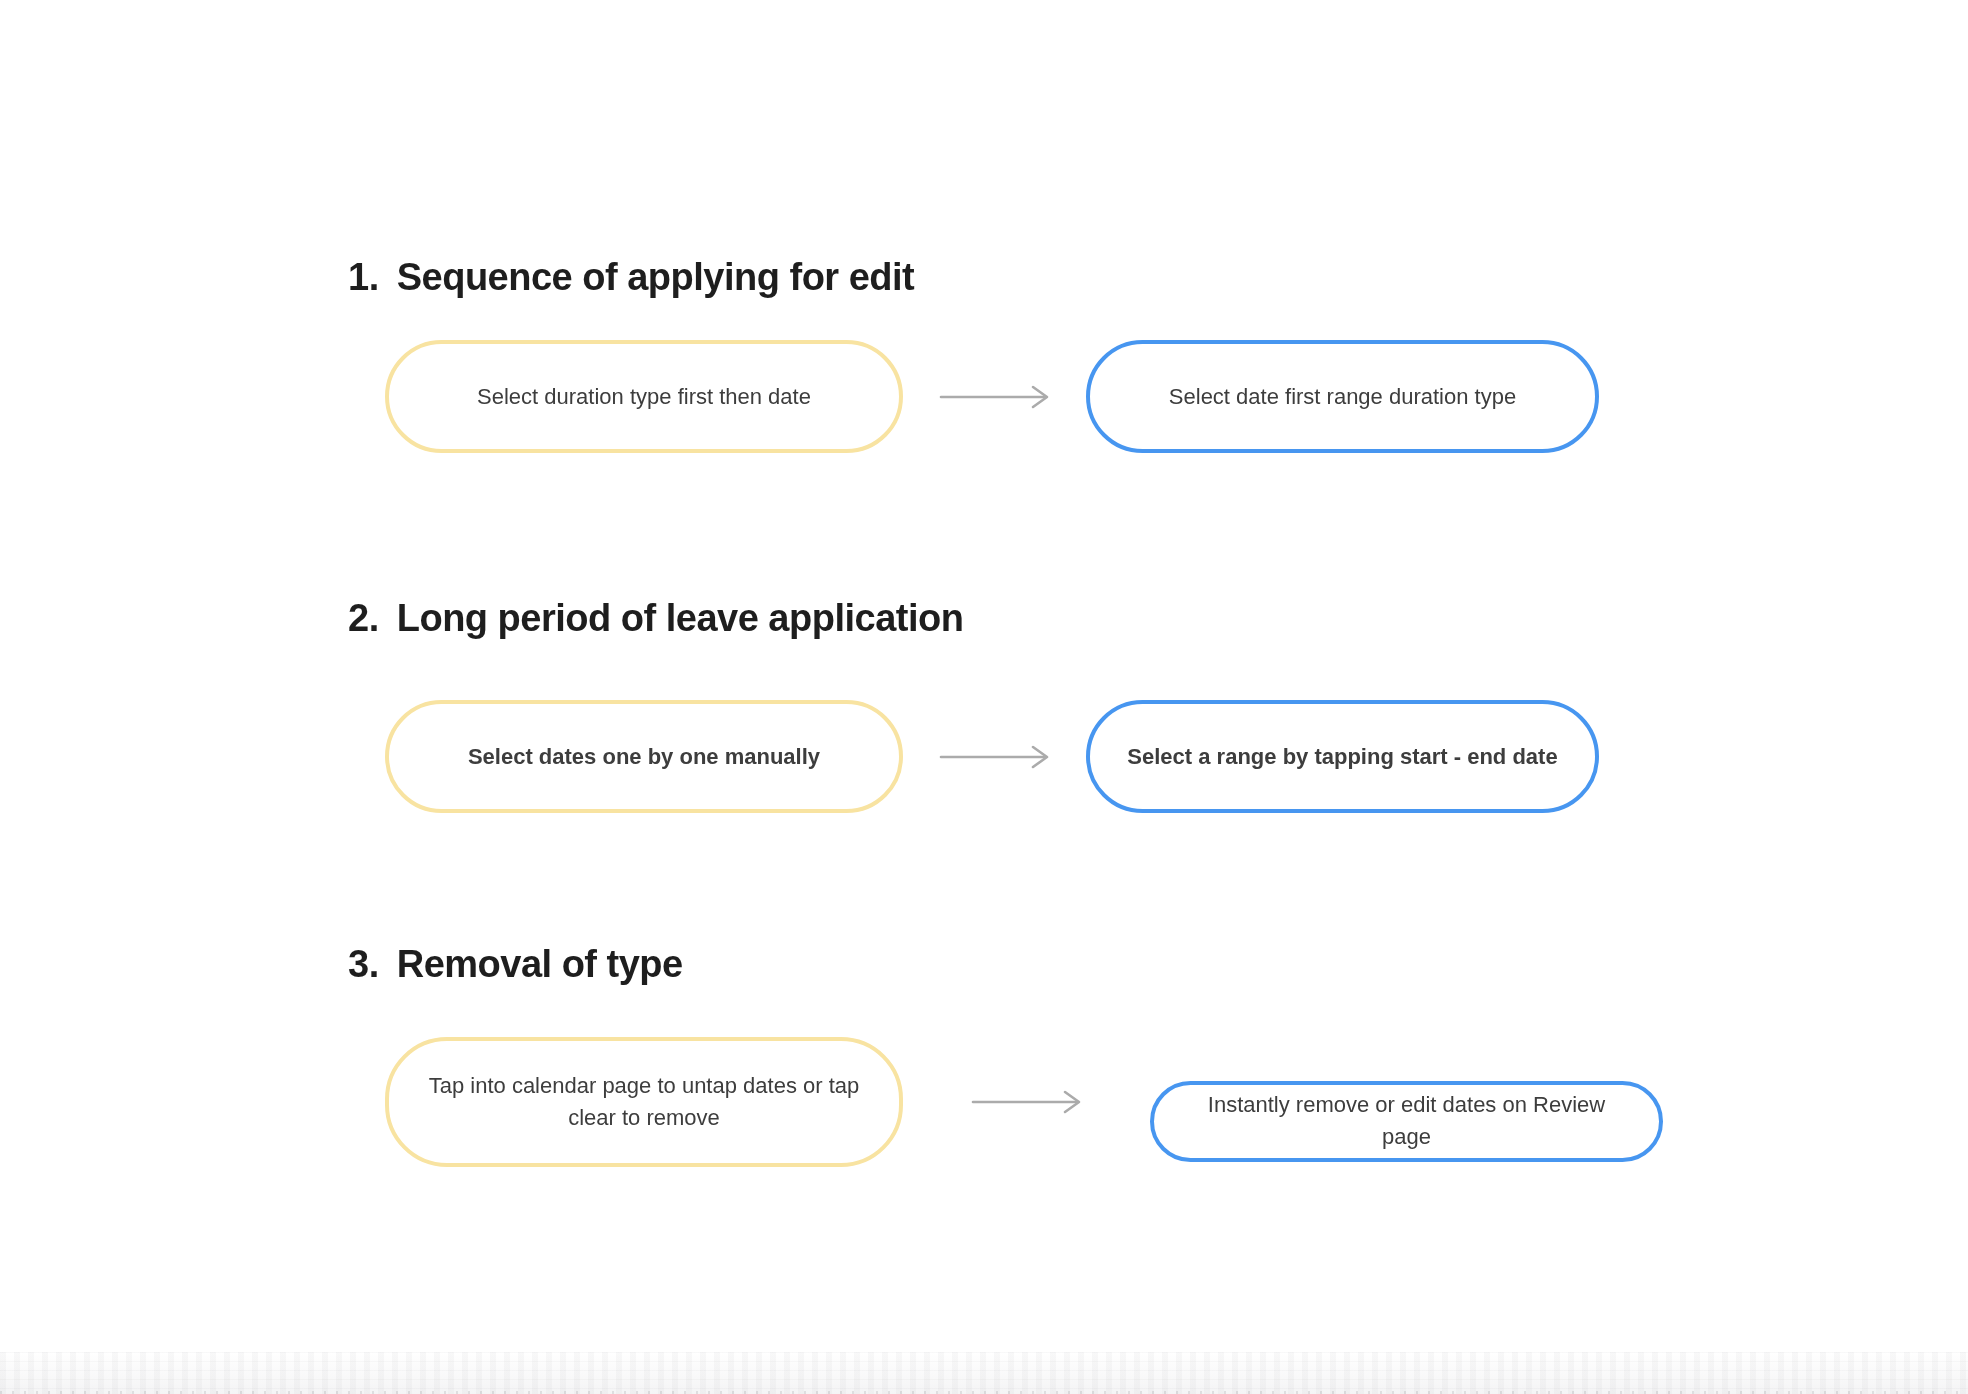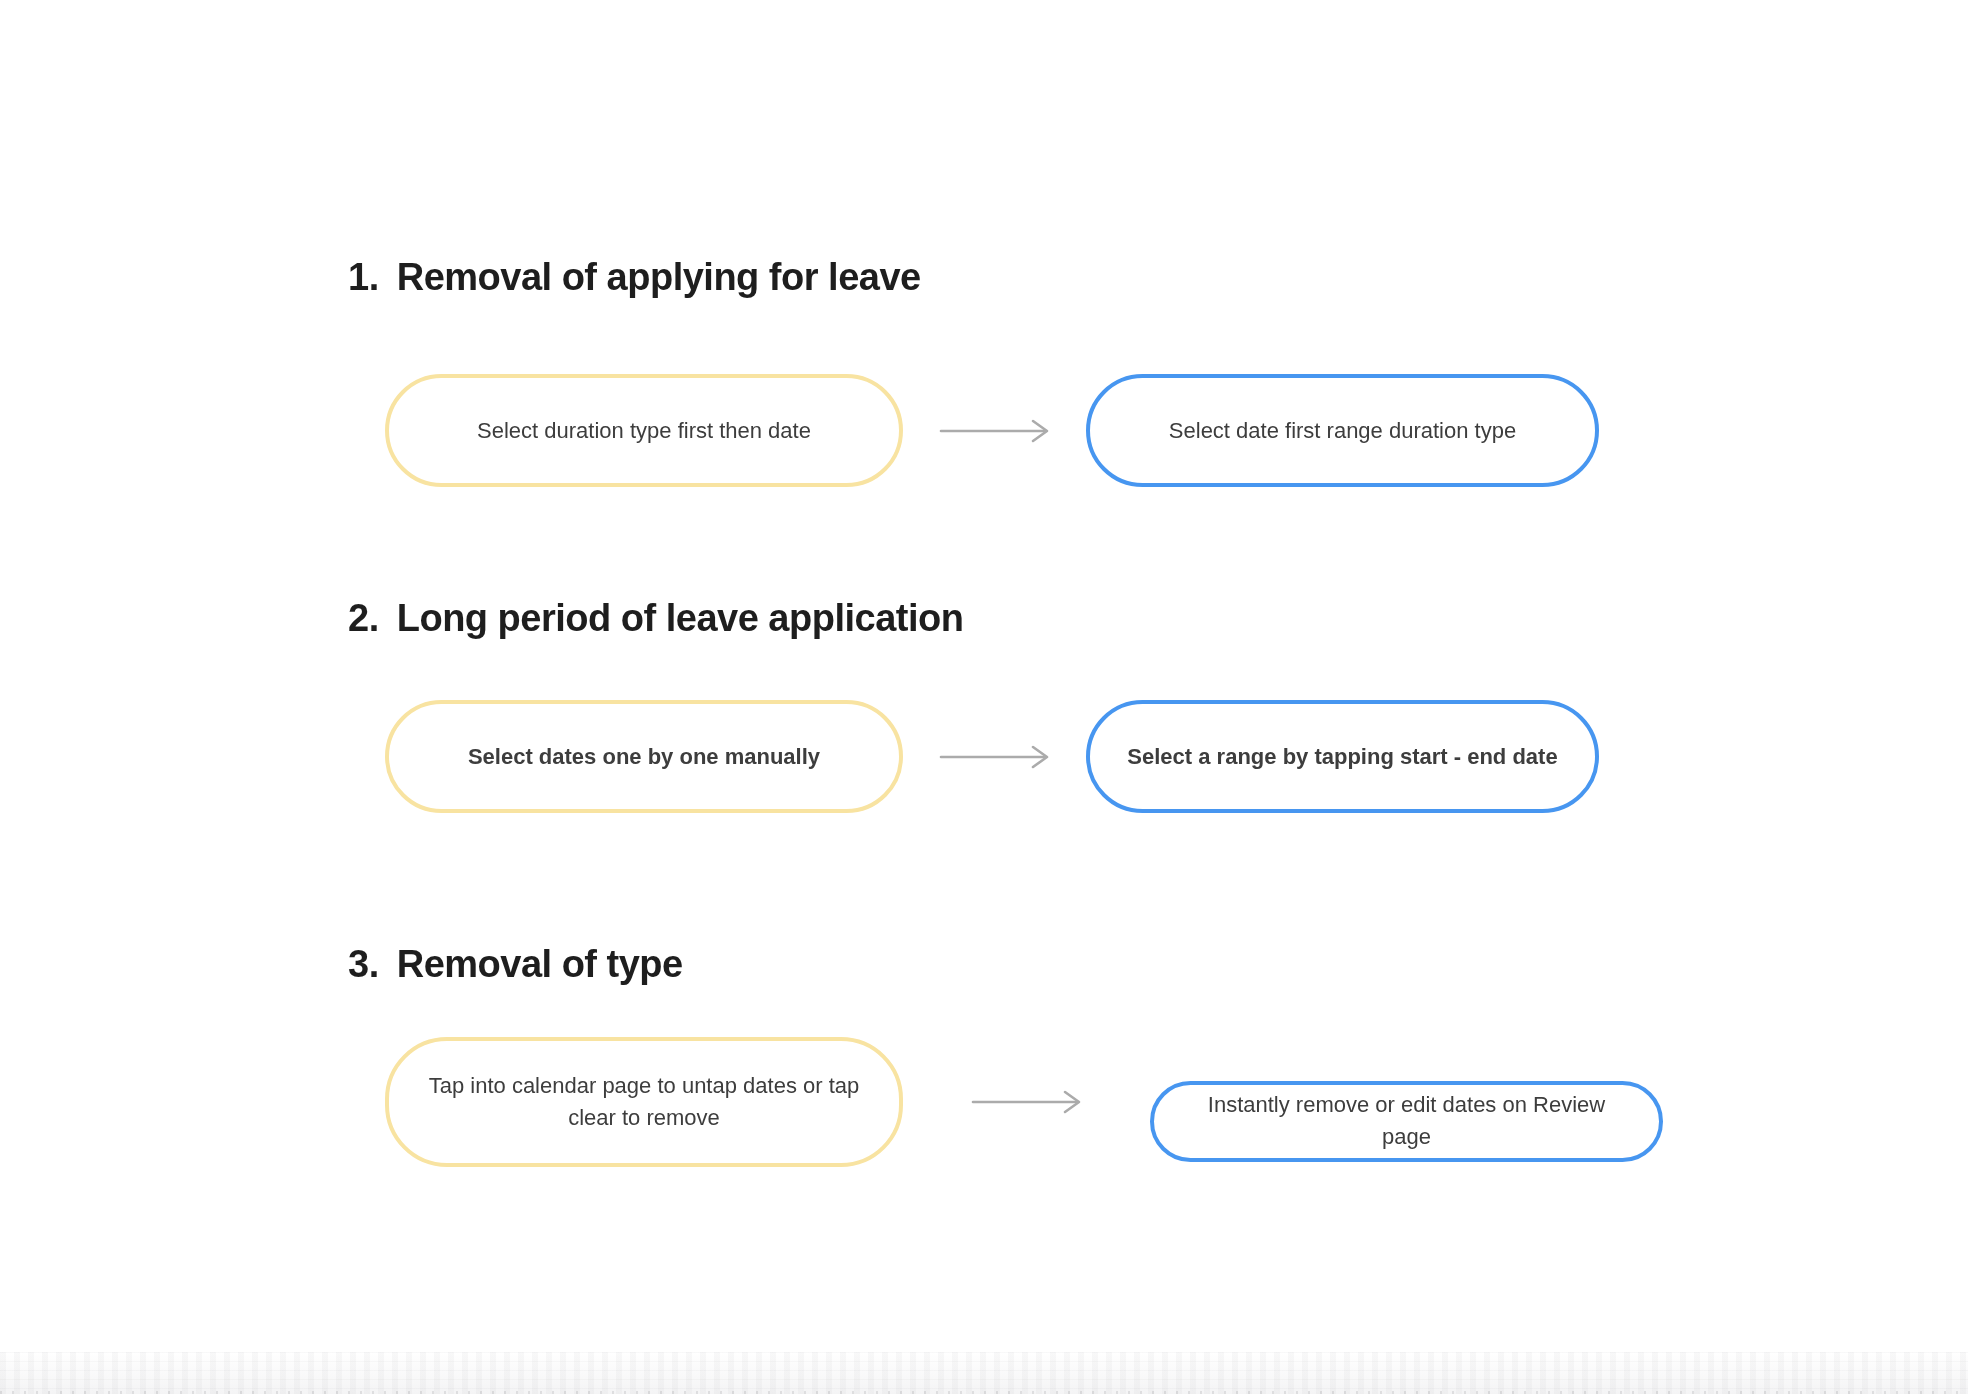--- a/index.html
+++ b/index.html
@@ -25,21 +25,21 @@
   #heading-1 { top: 256px; }
   #heading-2 { top: 597px; }
   #heading-3 { top: 943px; }
 
   .flow-row {
     position: absolute;
     left: 385px;
     display: flex;
     align-items: center;
   }
-  #row-1 { top: 374px; height: 113px; }
+  #row-1 { top: 340px; height: 113px; }
   #row-2 { top: 700px; height: 113px; font-weight: bold; }
   #row-3 { top: 1037px; height: 130px; gap: 32px; }
 
   .pill {
     display: flex;
     align-items: center;
     justify-content: center;
     text-align: center;
     height: 113px;
     border-radius: 62px;
@@ -79,21 +79,21 @@
       repeating-linear-gradient(90deg, rgba(140,140,145,0.06) 0 6px, rgba(0,0,0,0) 6px 14px),
       repeating-linear-gradient(180deg, rgba(130,130,135,0.05) 0 1px, rgba(0,0,0,0) 1px 9px),
       linear-gradient(180deg, #ffffff 0%, #f4f4f5 100%);
   }
 </style>
 </head>
 <body>
 
 <div class="section-heading" id="heading-1">
   <span class="num">1.</span>
-  <span>Removal of applying for leave</span>
+  <span>Sequence of applying for edit</span>
 </div>
 <div class="flow-row" id="row-1">
   <div class="pill pill-before">
     <span>Select duration type first then date</span>
   </div>
   <div class="arrow-wrap">
     <svg class="arrow" width="112" height="26" viewBox="0 0 112 26">
       <line x1="2" y1="13" x2="106" y2="13" stroke="#ABABAB" stroke-width="2.6" stroke-linecap="round"></line>
       <polyline points="94,3 108,13 94,23" fill="none" stroke="#ABABAB" stroke-width="2.6" stroke-linecap="round" stroke-linejoin="round"></polyline>
     </svg>

